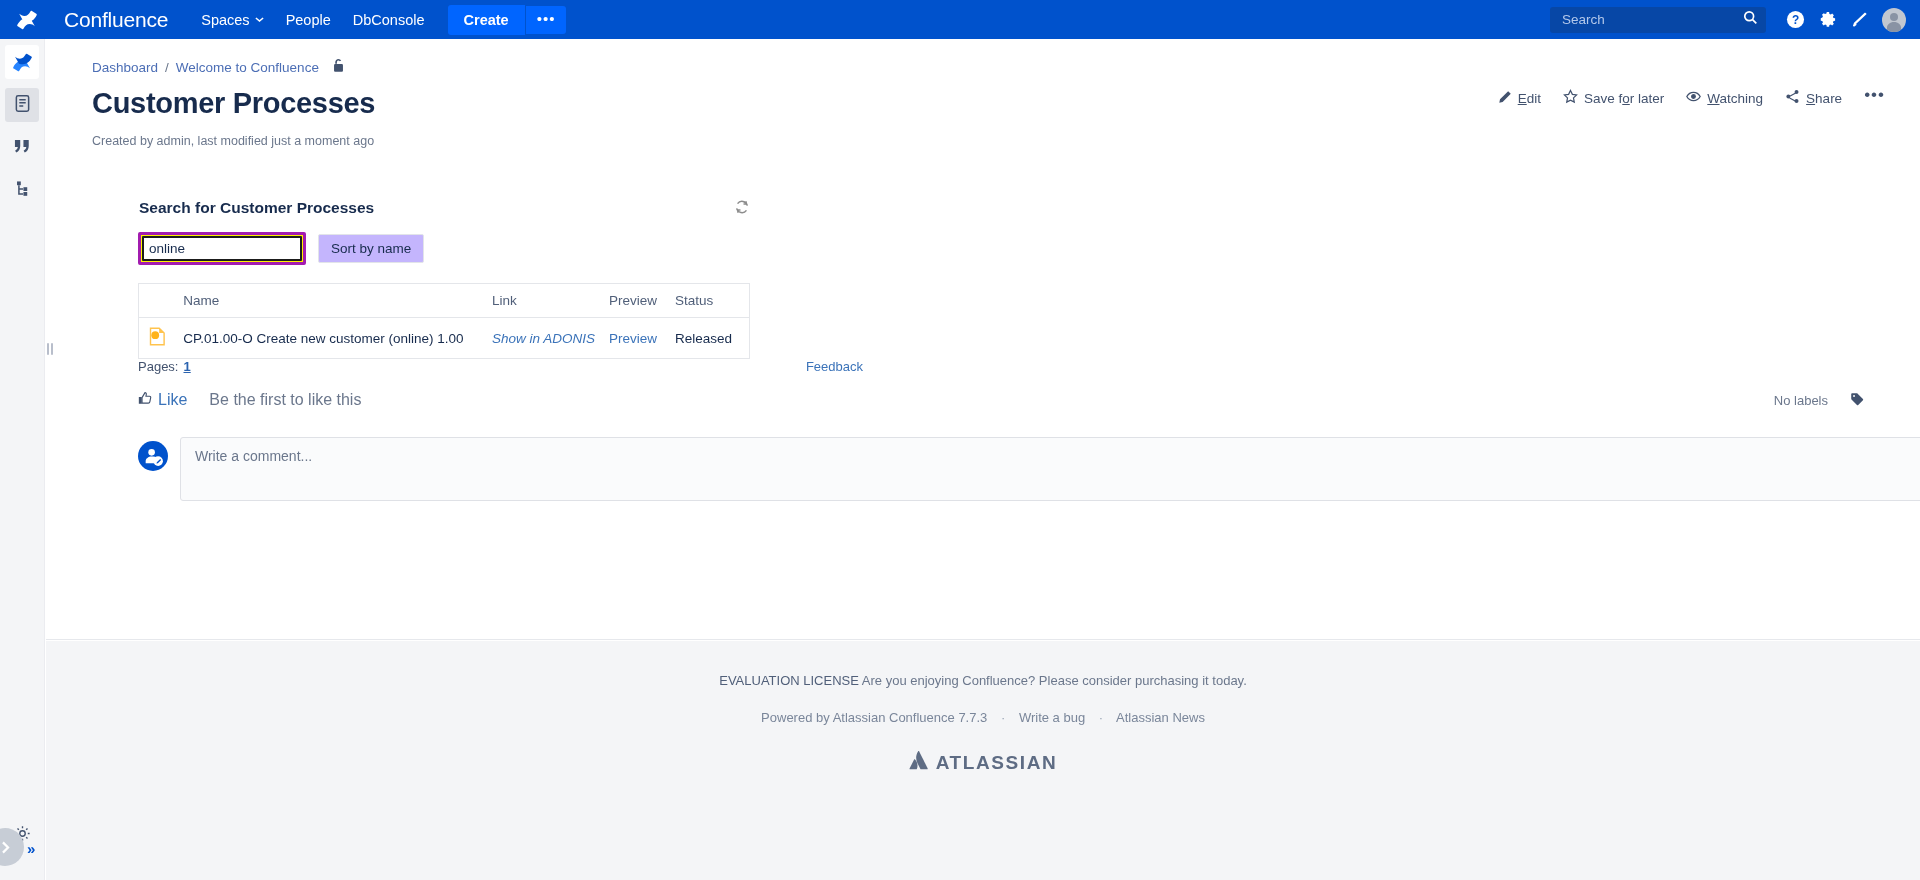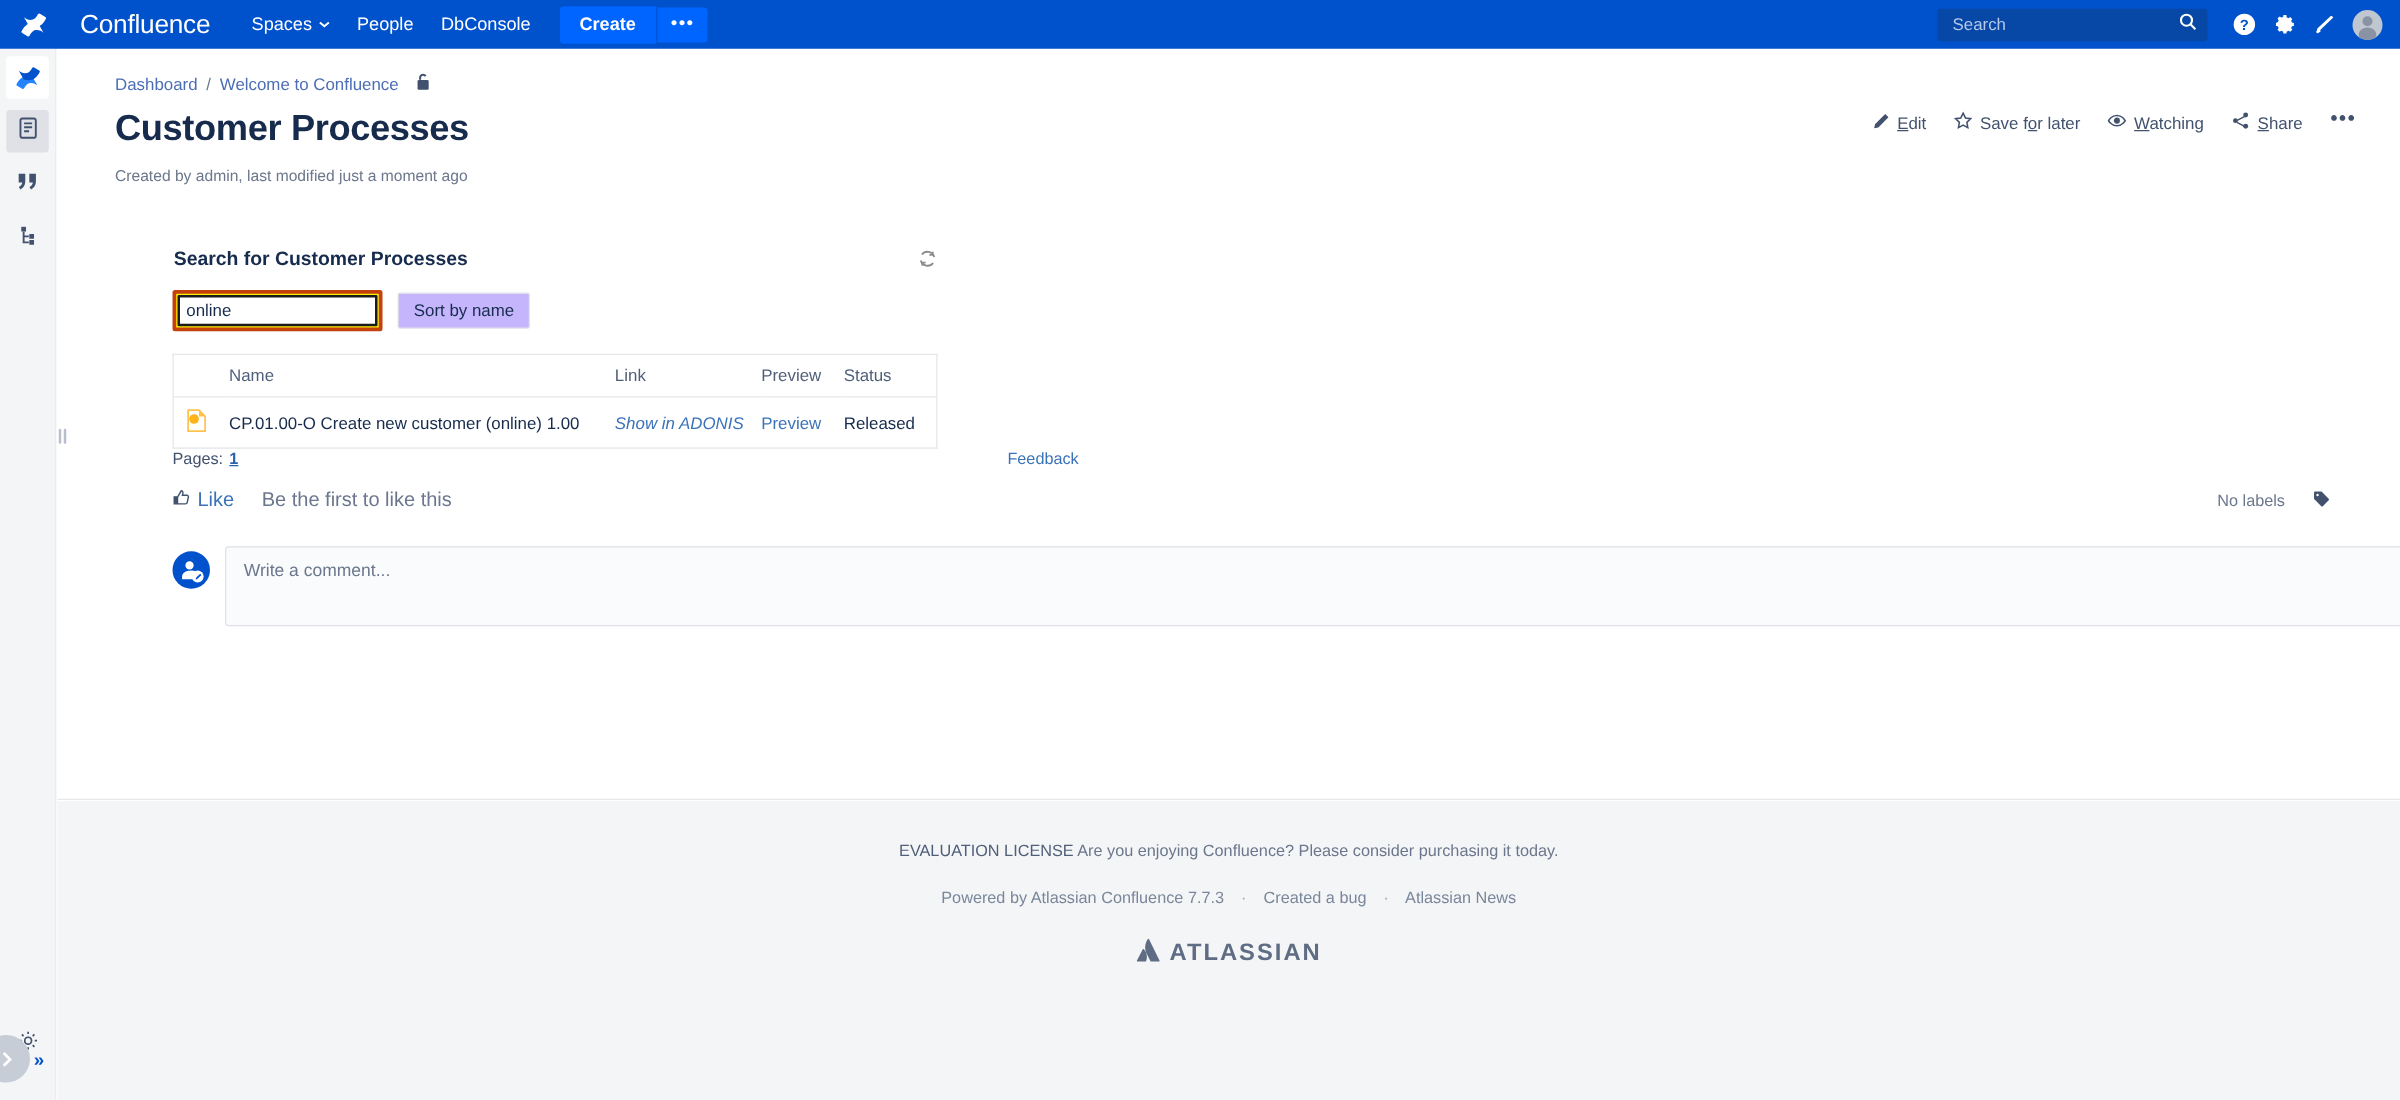--- a/index.html
+++ b/index.html
@@ -166,21 +166,21 @@
     position: absolute; top: 160px; left: 93px;
     font-size: 15.5px; font-weight: bold; color: #172B4D;
   }
   .refresh-ic { position: absolute; top: 160px; left: 688px; cursor: pointer; }
 
   .search-row {
     position: absolute; top: 193px; left: 92px;
     display: flex; align-items: center; gap: 12px;
   }
   .inp-wrap {
-    border: 3px solid #c2410c; border-radius: 2px;
+    border: 3px solid #a21caf; border-radius: 2px;
     padding: 1px; background: #FFF200;
   }
   .macro-input {
     width: 160px; height: 25px;
     border: 2px solid #1B1B1B; border-radius: 1px;
     font-size: 13.5px; color: #172B4D;
     padding: 0 5px; outline: none;
     font-family: inherit; background: #ffffff;
   }
   .sort-btn {
@@ -559,21 +559,21 @@
 </div>
 
 <div class="footer">
   <div class="lic">
     <b>EVALUATION LICENSE</b>
     <span>Are you enjoying Confluence? Please consider purchasing it today.</span>
   </div>
   <div class="poweredby">
     <a>Powered by Atlassian Confluence 7.7.3</a>
     <span class="dot">·</span>
-    <a>Created a bug</a>
+    <a>Write a bug</a>
     <span class="dot">·</span>
     <a>Atlassian News</a>
   </div>
   <div class="atl-logo">
     <span>
       <svg width="19" height="19" viewBox="0 0 20 20" fill="#5E6C84">
         <path d="M6.4 8.9c-.3-.3-.8-.3-1 .15L.6 18.3c-.2.4.1.9.55.9h6.6c.2 0 .4-.1.5-.3 1.45-3 .6-7.5-1.85-10z"></path>
         <path d="M9.5.6c-2.6 4.1-2.4 8.6-.7 12l3.2 6.3c.1.2.3.3.5.3h6.6c.45 0 .75-.5.55-.9 0 0-8.9-17.9-9.1-18.3-.2-.4-.75-.4-1.05.6z"></path>
       </svg>
     </span>

